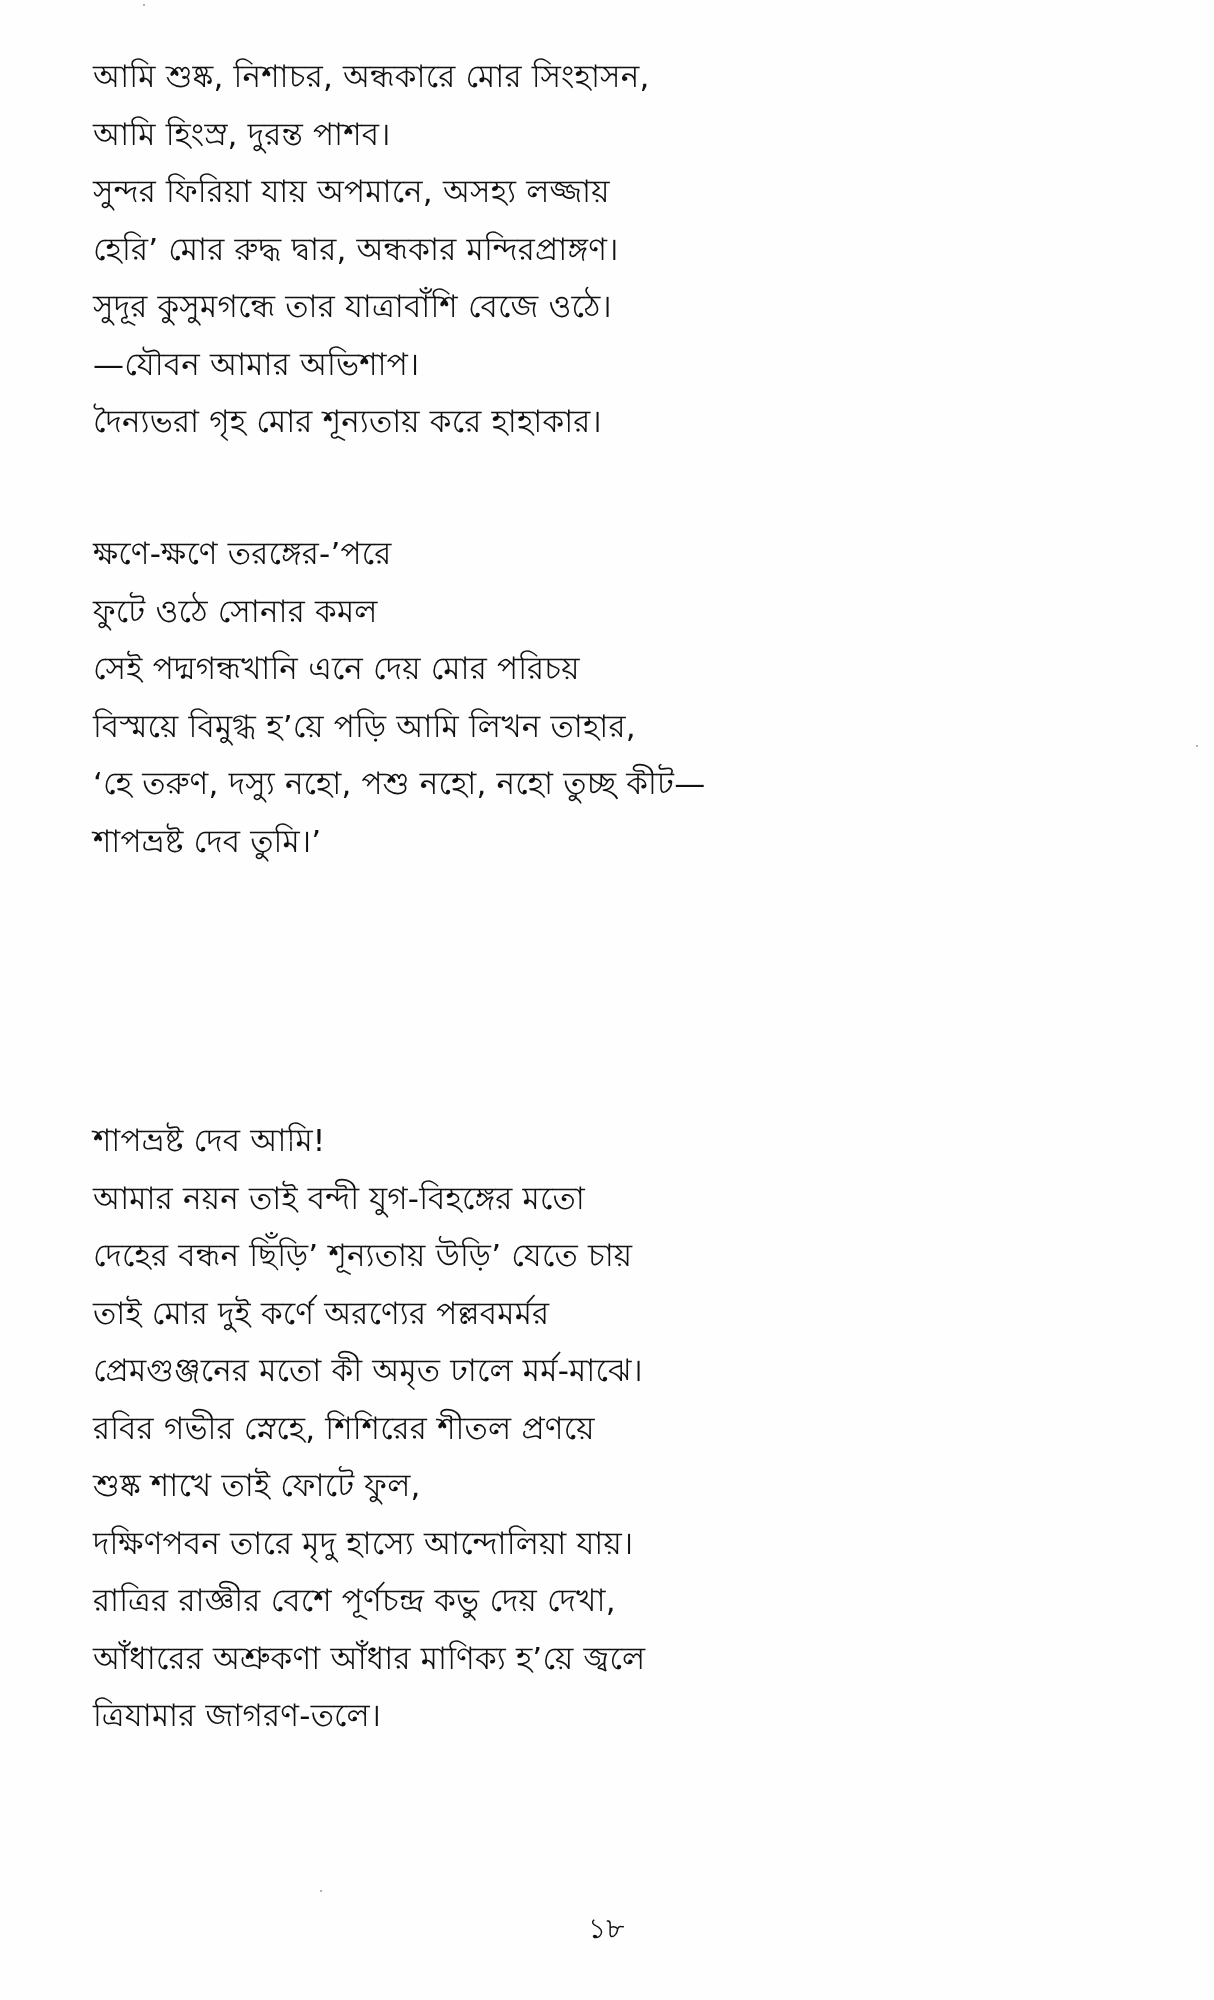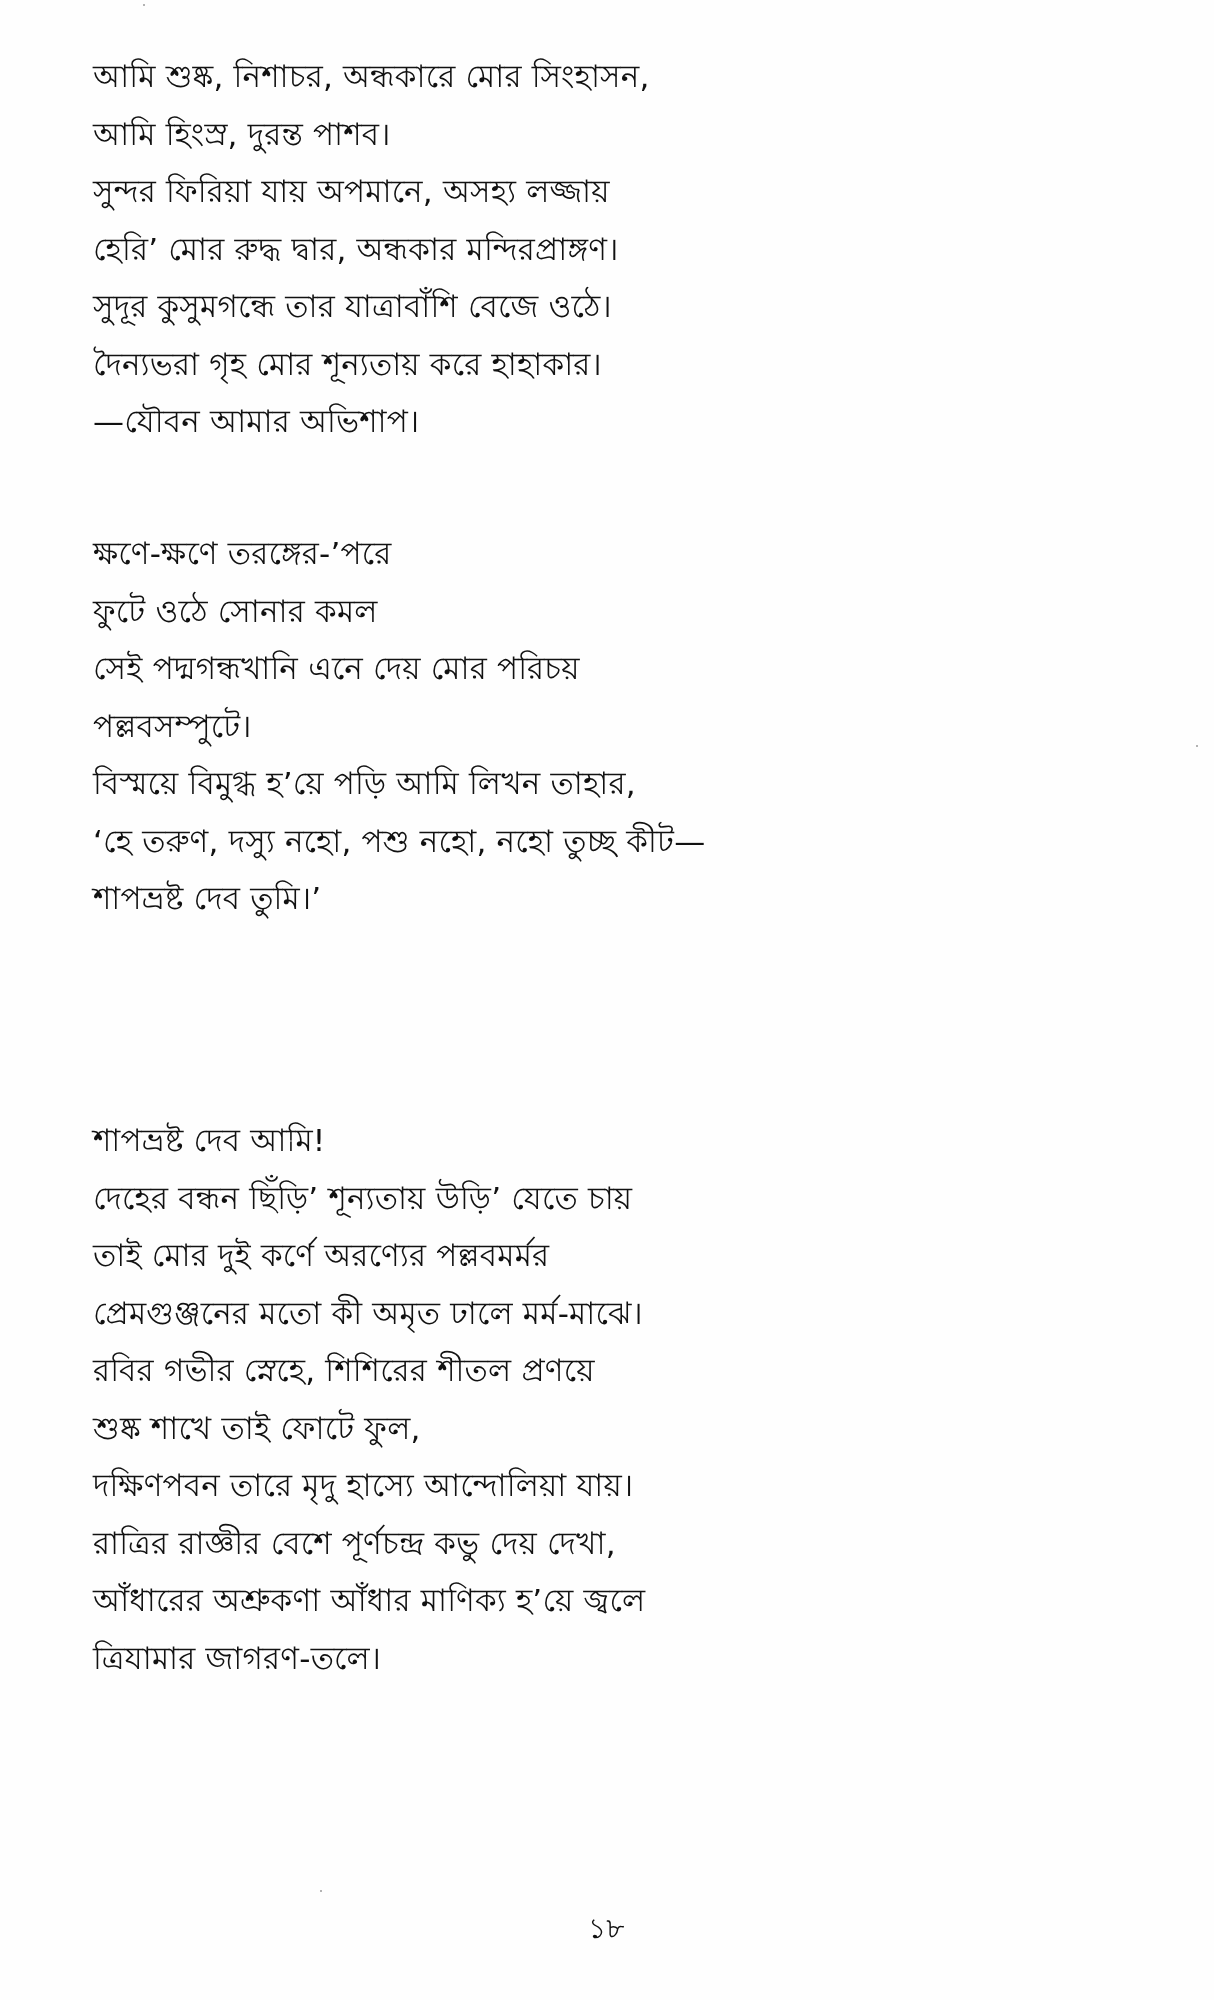--- a/index.html
+++ b/index.html
@@ -55,36 +55,36 @@
 <body>
 
 <div class="page">
 
   <div class="stanza" id="stanza-1">
     <span class="line">আমি শুষ্ক, নিশাচর, অন্ধকারে মোর সিংহাসন,</span>
     <span class="line">আমি হিংস্র, দুরন্ত পাশব।</span>
     <span class="line">সুন্দর ফিরিয়া যায় অপমানে, অসহ্য লজ্জায়</span>
     <span class="line">হেরি’ মোর রুদ্ধ দ্বার, অন্ধকার মন্দিরপ্রাঙ্গণ।</span>
     <span class="line">সুদূর কুসুমগন্ধে তার যাত্রাবাঁশি বেজে ওঠে।</span>
+    <span class="line">—যৌবন আমার অভিশাপ।</span>
     <span class="line">দৈন্যভরা গৃহ মোর শূন্যতায় করে হাহাকার।</span>
-    <span class="line">—যৌবন আমার অভিশাপ।</span>
   </div>
 
   <div class="stanza" id="stanza-2">
     <span class="line">ক্ষণে-ক্ষণে তরঙ্গের-’পরে</span>
     <span class="line">ফুটে ওঠে সোনার কমল</span>
     <span class="line">সেই পদ্মগন্ধখানি এনে দেয় মোর পরিচয়</span>
-    <span class="line">পল্লবসম্পুটে।</span>
     <span class="line">বিস্ময়ে বিমুগ্ধ হ’য়ে পড়ি আমি লিখন তাহার,</span>
     <span class="line">‘হে তরুণ, দস্যু নহো, পশু নহো, নহো তুচ্ছ কীট—</span>
     <span class="line">শাপভ্রষ্ট দেব তুমি।’</span>
   </div>
 
   <div class="stanza" id="stanza-3">
     <span class="line">শাপভ্রষ্ট দেব আমি!</span>
+    <span class="line">আমার নয়ন তাই বন্দী যুগ-বিহঙ্গের মতো</span>
     <span class="line">দেহের বন্ধন ছিঁড়ি’ শূন্যতায় উড়ি’ যেতে চায়</span>
     <span class="line">তাই মোর দুই কর্ণে অরণ্যের পল্লবমর্মর</span>
     <span class="line">প্রেমগুঞ্জনের মতো কী অমৃত ঢালে মর্ম-মাঝে।</span>
     <span class="line">রবির গভীর স্নেহে, শিশিরের শীতল প্রণয়ে</span>
     <span class="line">শুষ্ক শাখে তাই ফোটে ফুল,</span>
     <span class="line">দক্ষিণপবন তারে মৃদু হাস্যে আন্দোলিয়া যায়।</span>
     <span class="line">রাত্রির রাজ্ঞীর বেশে পূর্ণচন্দ্র কভু দেয় দেখা,</span>
     <span class="line">আঁধারের অশ্রুকণা আঁধার মাণিক্য হ’য়ে জ্বলে</span>
     <span class="line">ত্রিযামার জাগরণ-তলে।</span>
   </div>

